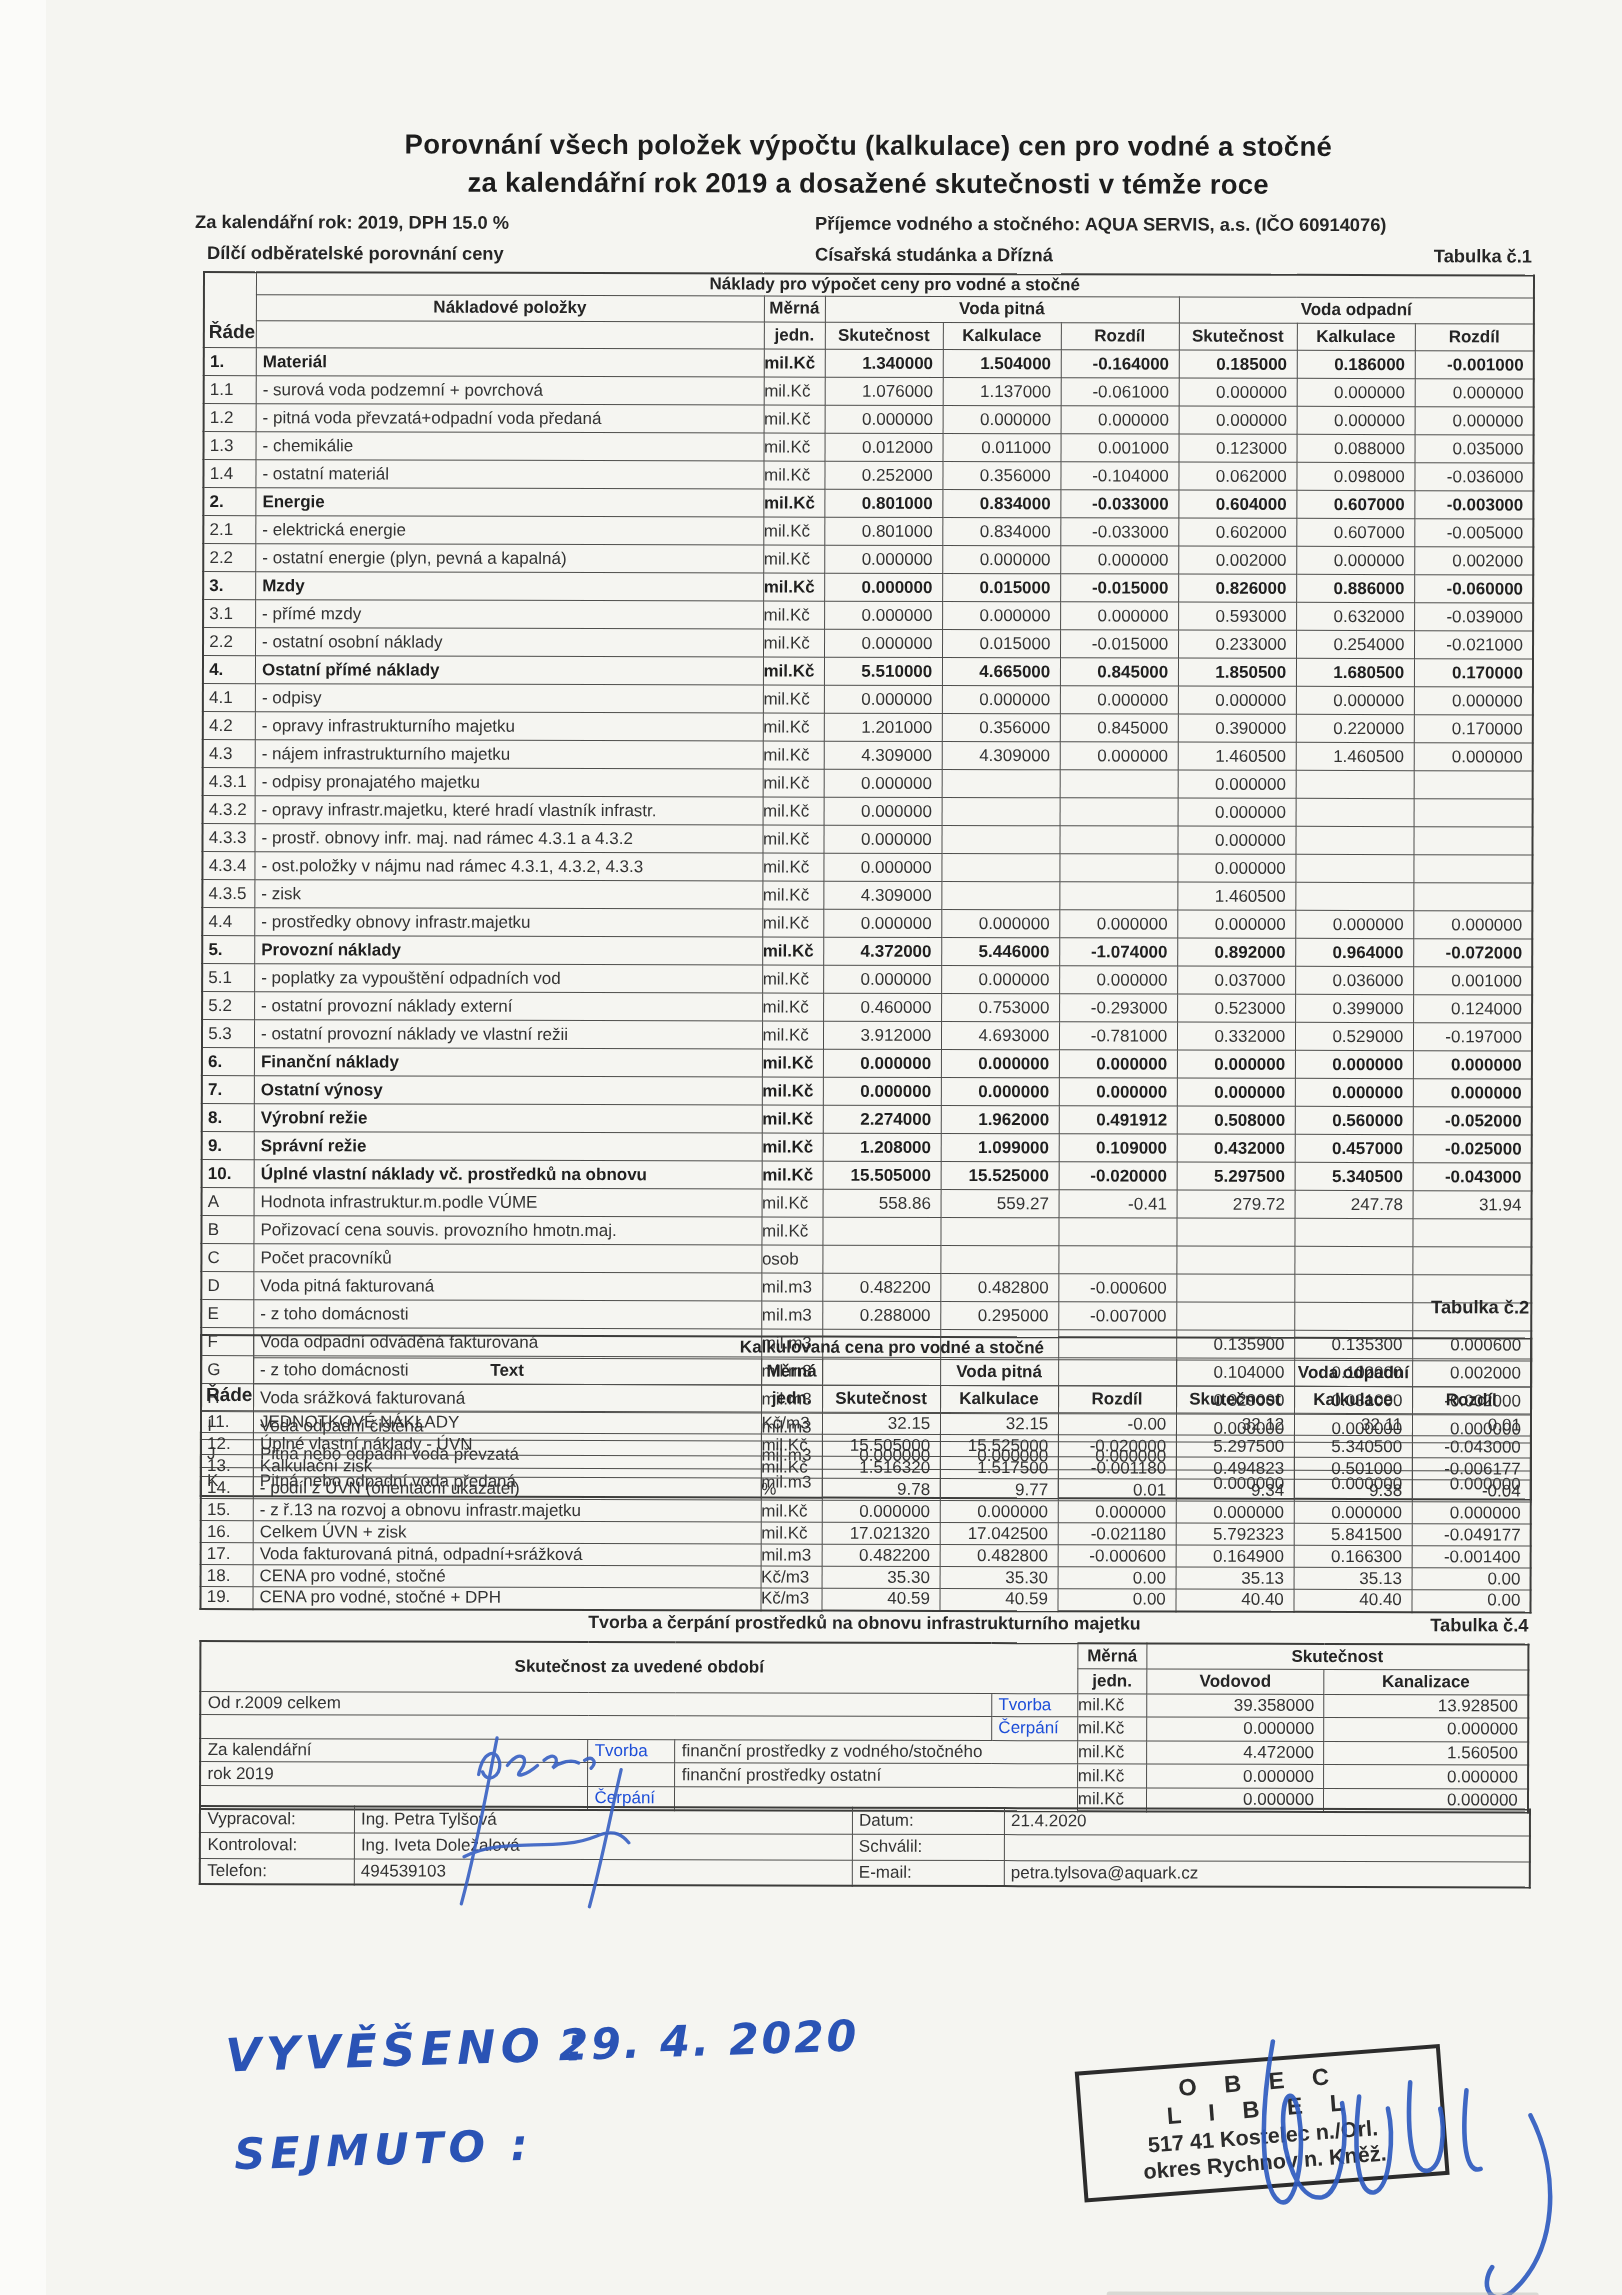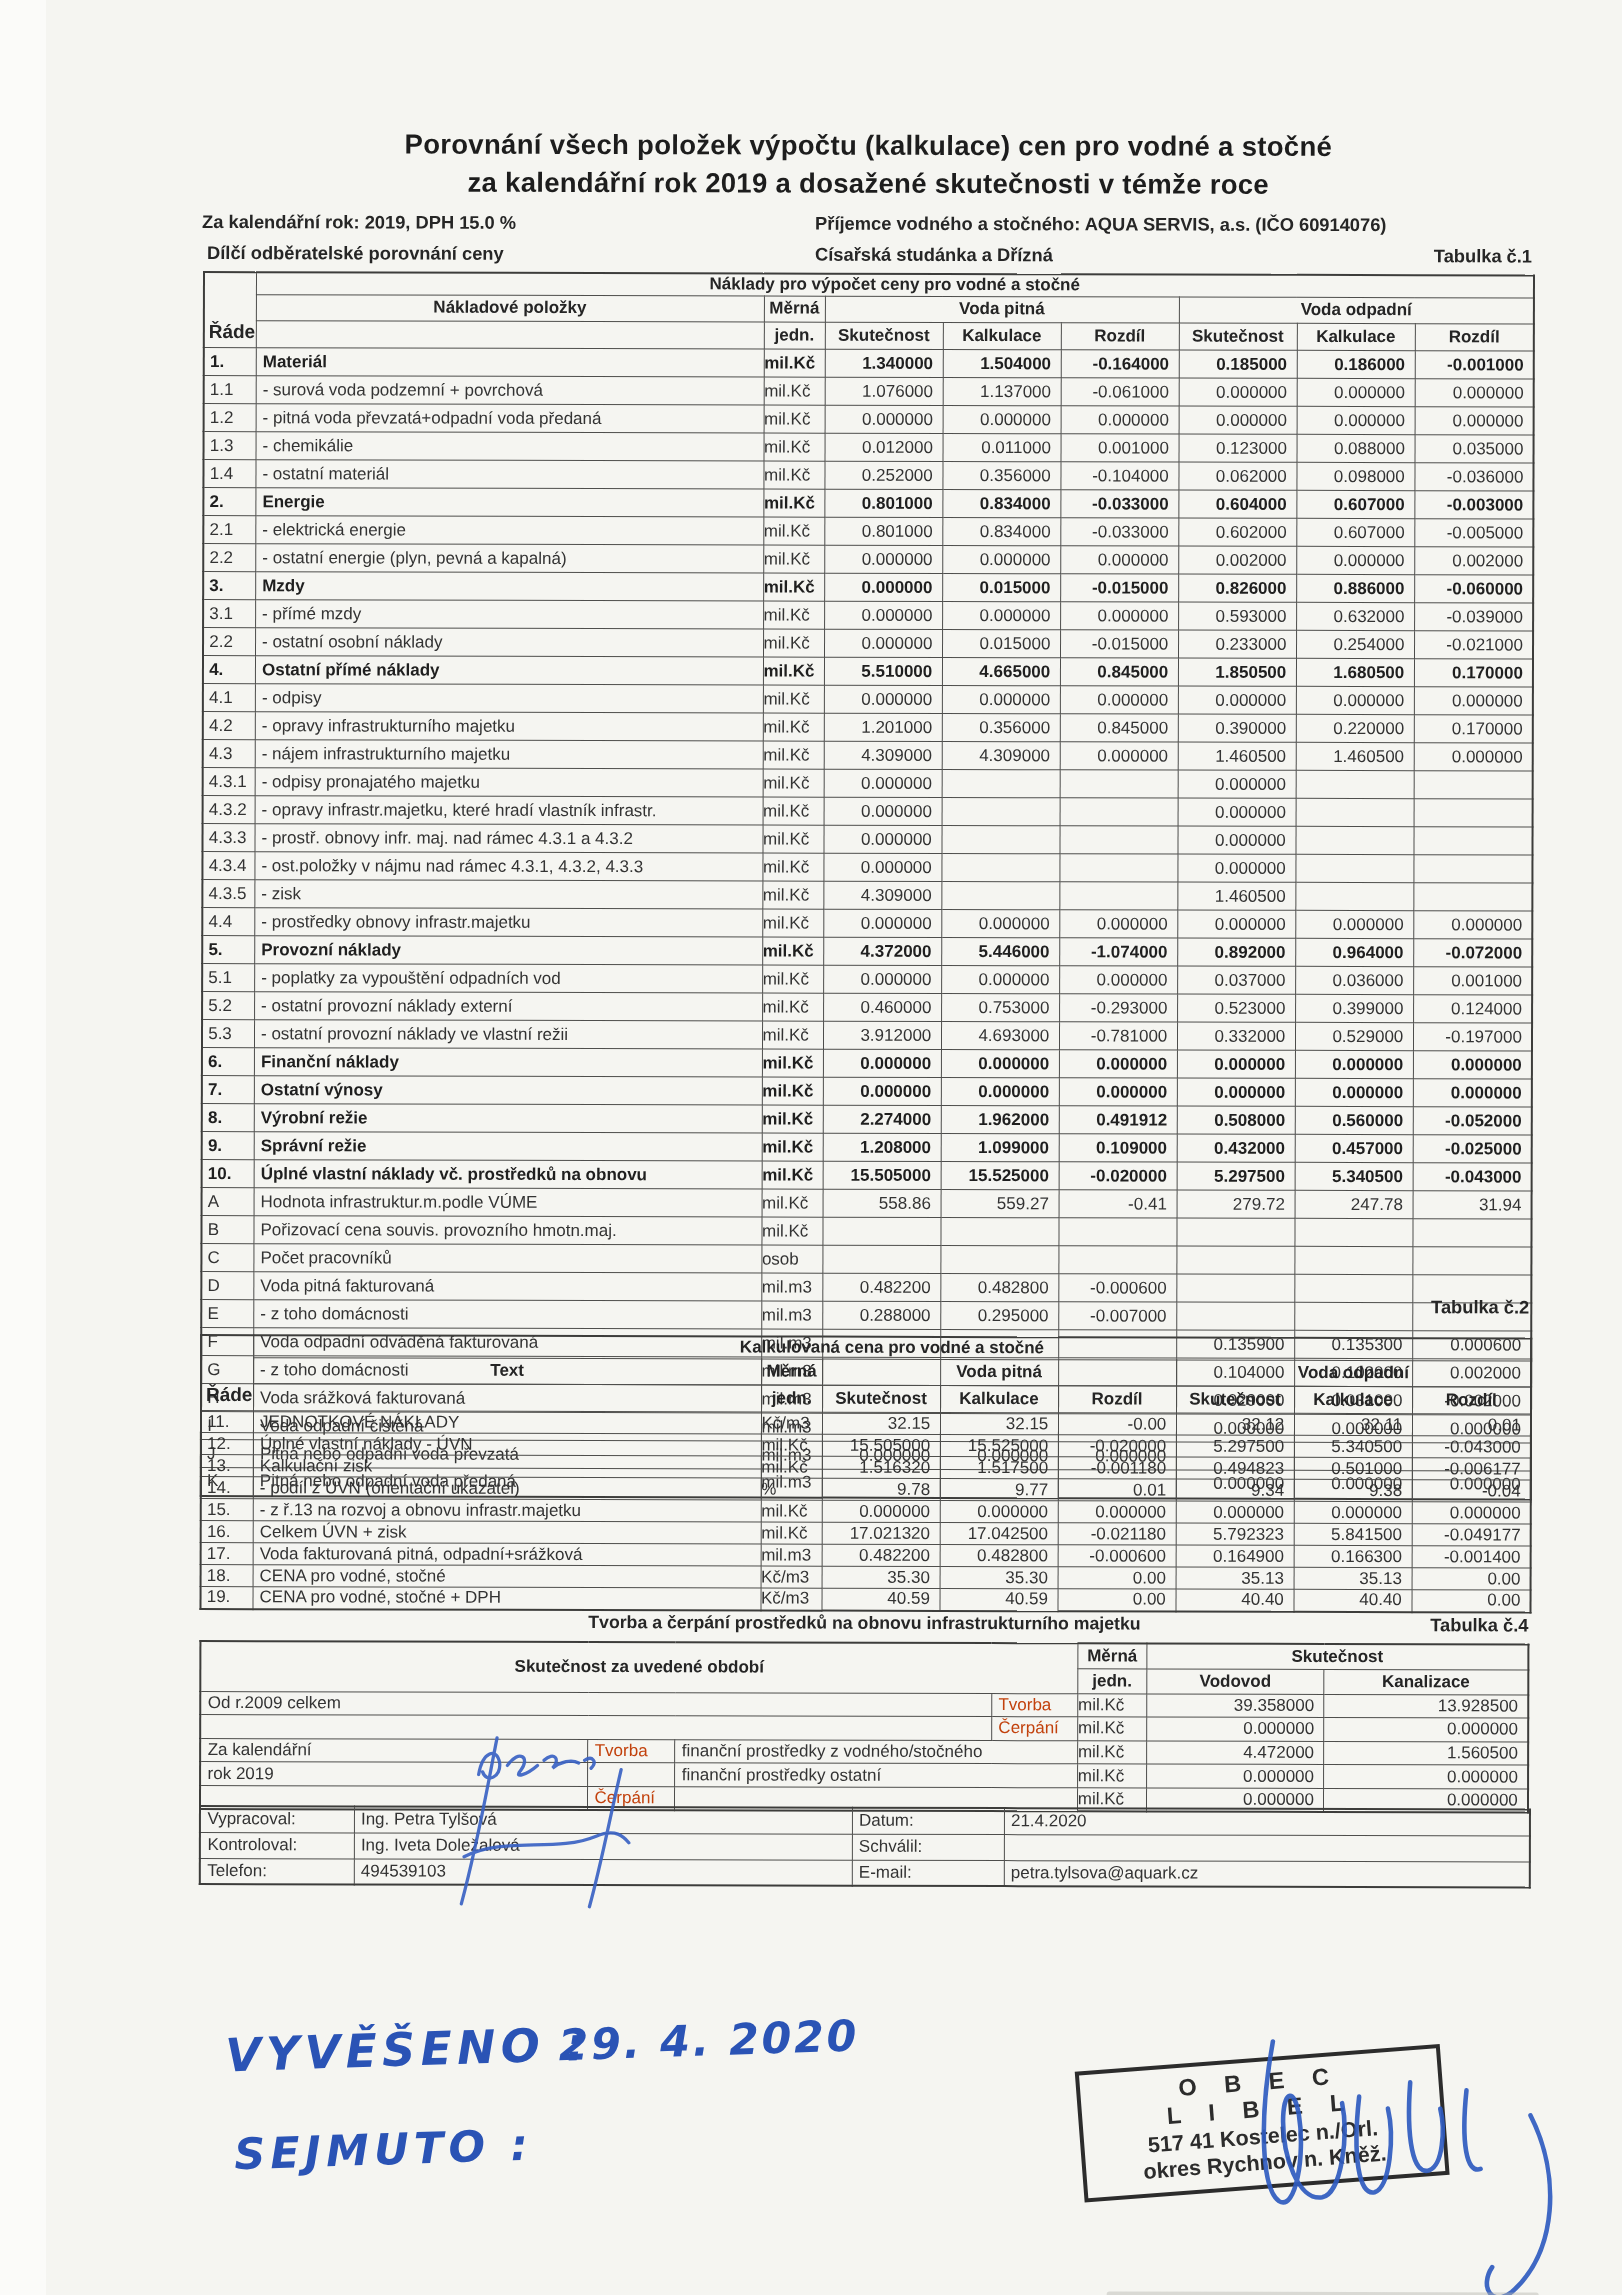--- a/index.html
+++ b/index.html
@@ -25,21 +25,21 @@
   tr.normal td{font-weight:400;color:#333;}
   #t1 tbody tr{height:28px;}
   #t2 tbody tr{height:22px;}
   #t1 thead tr.cap, #t2 thead tr.cap{height:22px;}
   #t1 thead tr.grp, #t2 thead tr.grp{height:26px;}
   #t1 thead tr.sub, #t2 thead tr.sub{height:27.5px;}
   th.radek{vertical-align:bottom;text-align:left;padding:0 0 3.9px 3.9px;font-size:19px;}
   #t4 thead tr{height:25px;}
   #t4 tbody tr{height:23.6px;}
   #t4 td.desc{text-align:left;padding-left:6.5px;font-weight:400;color:#333;}
-  #t4 td.phase{text-align:left;padding-left:6.5px;font-weight:400;color:#c2410c;}
+  #t4 td.phase{text-align:left;padding-left:6.5px;font-weight:400;color:#1d4ed8;}
   #t4 td.big{text-align:left;padding-left:6.5px;font-weight:400;color:#333;}
   #sig tbody tr{height:26px;}
   #sig td{font-weight:400;color:#333;}
   #sig td.l{text-align:left;padding-left:6.5px;}
   .hand{position:absolute;color:#2a53b5;font-weight:700;font-style:italic;font-family:"DejaVu Sans", sans-serif;transform:rotate(-2deg);}
   .stamp{
     position:absolute;border:4.6px solid #2c2c2c;transform:rotate(-4.5deg);
     text-align:center;color:#2c2c2c;font-weight:700;padding:6.5px 11.8px 9.2px 11.8px;
     background:transparent;
   }
@@ -54,21 +54,21 @@
 </head>
 <body>
 
 <div class="page">
   <div class="edge"></div>
   <div class="tilt">
 
     <div class="title" style="top:128px;">Porovnání všech položek výpočtu (kalkulace) cen pro vodné a stočné</div>
     <div class="title" style="top:166px;">za kalendářní rok 2019 a dosažené skutečnosti v témže roce</div>
 
-    <div class="meta" style="left:202px;top:211px;">Za kalendářní rok: 2019, DPH 15.0 %</div>
+    <div class="meta" style="left:195px;top:211px;">Za kalendářní rok: 2019, DPH 15.0 %</div>
     <div class="meta" style="left:207px;top:242px;">Dílčí odběratelské porovnání ceny</div>
     <div class="meta" style="left:815px;top:211px;">Příjemce vodného a stočného: AQUA SERVIS, a.s. (IČO 60914076)</div>
     <div class="meta" style="left:815px;top:242px;">Císařská studánka a Dřízná</div>
     <div class="tag" style="left:1387px;top:242px;width:145px;text-align:right;">Tabulka č.1</div>
 
     <table id="t1" class="outer" style="position:absolute;left:203px;top:271px;">
       <colgroup>
         <col style="width:52px">
           <col style="width:508px">
           <col style="width:61px">

